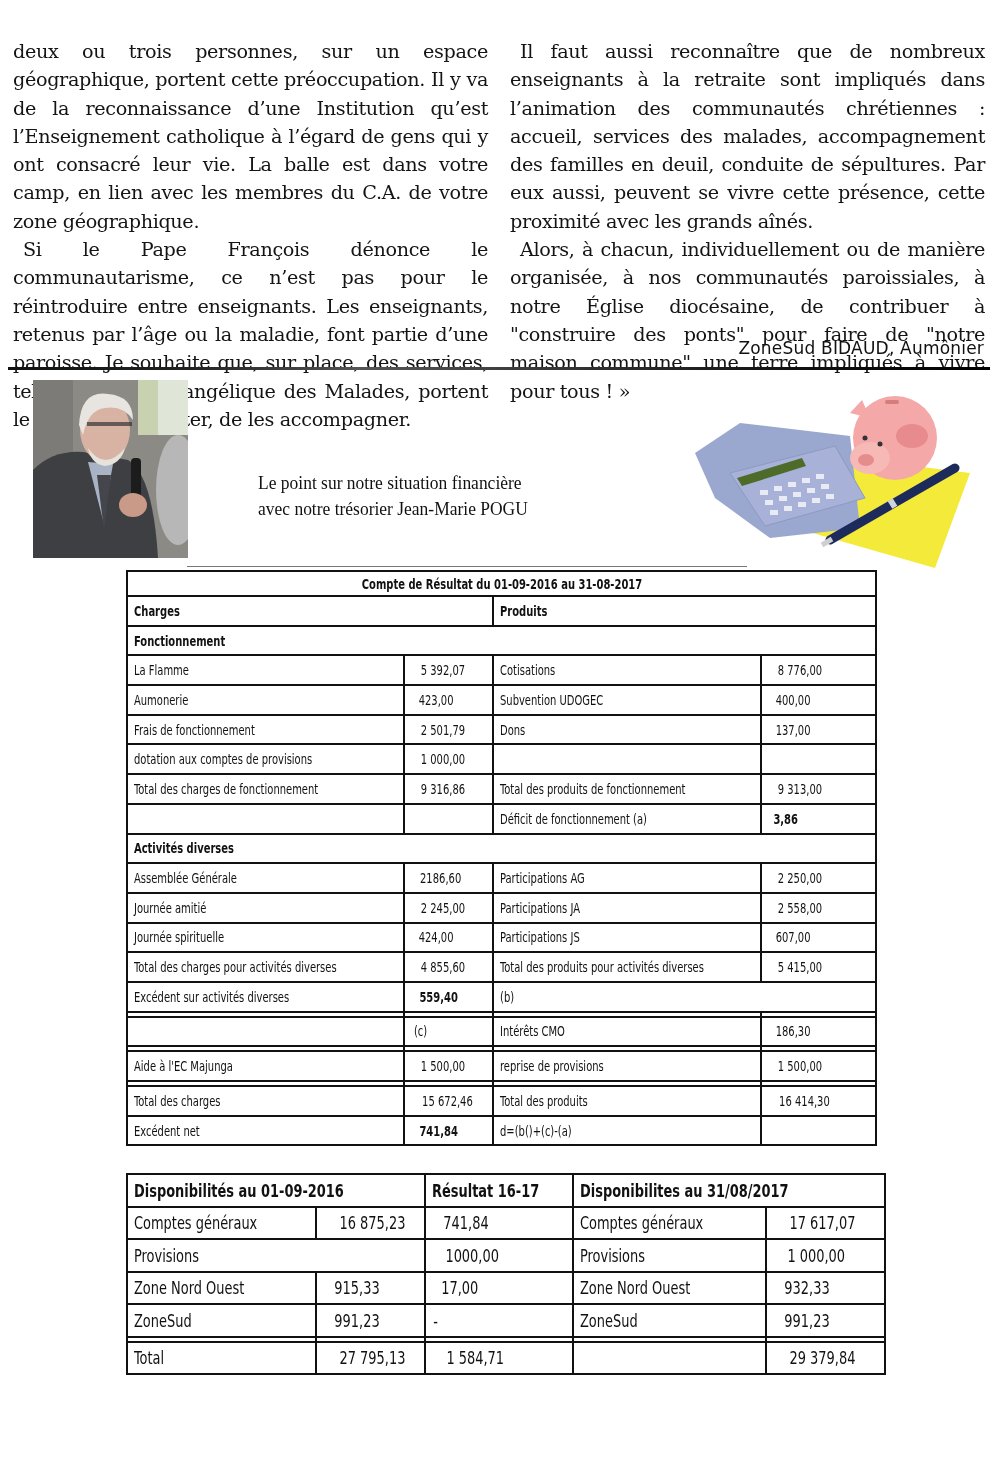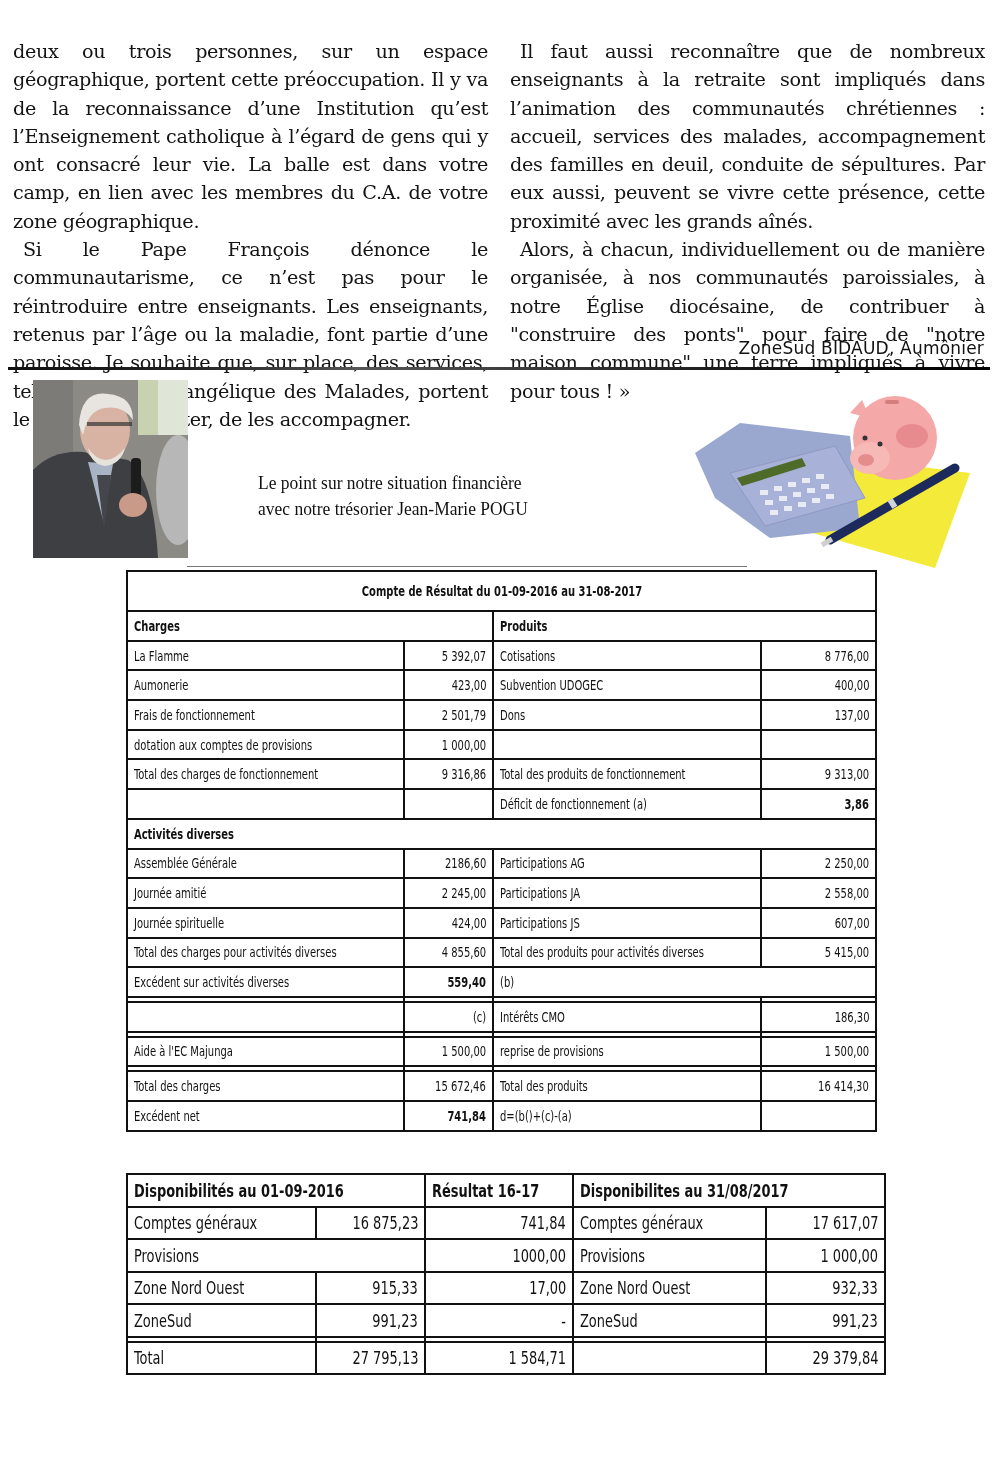--- a/index.html
+++ b/index.html
@@ -21,30 +21,30 @@
   .intro { position: absolute; left: 258px; top: 470px; font-family: "Liberation Serif", serif; font-size: 19px; line-height: 26px; color: #111; transform: scaleX(0.92); transform-origin: left top; }
 
   .clipart { position: absolute; left: 690px; top: 378px; width: 290px; height: 190px; }
   .clipart svg { width: 100%; height: 100%; display: block; }
 
   .subrule { position: absolute; left: 187px; top: 566px; width: 560px; height: 1px; background: #777; }
 
   
   .tbl { position: absolute; border-collapse: collapse; font-family: "DejaVu Sans Condensed", "DejaVu Sans", sans-serif; color: #111; }
   .tbl td { border: 2px solid #111; padding: 0 6px; white-space: nowrap; }
-  .tbl .num { text-align: right; }
+  .tbl .num { text-align: left; }
   .tbl .b { font-weight: bold; }
   .tbl .center { text-align: center; }
 
   #compte { left: 126px; top: 570px; width: 751px; font-size: 13.5px; }
   #compte td { height: 29.7px; transform-origin: left; }
   #compte td span { display: inline-block; transform: scaleX(0.82); transform-origin: left center; }
   #compte td.num span { transform-origin: right center; }
   #compte td.center span { transform-origin: center center; }
-  #compte tr.title td { height: 40px; }
+  #compte tr.title td { height: 25px; }
   #compte tr.sep td { height: 5px; padding: 0; border-top: 2px solid #111; border-bottom: 2px solid #111; }
   #compte col.c1 { width: 277px; }
   #compte col.c2 { width: 90px; }
   #compte col.c3 { width: 268px; }
   #compte col.c4 { width: 116px; }
 
   #dispo { left: 126px; top: 1173px; width: 760px; font-size: 18px; }
   #dispo td { height: 32.5px; }
   #dispo td span { display: inline-block; transform: scaleX(0.8); transform-origin: left center; }
   #dispo td.num span { transform-origin: right center; }
@@ -148,20 +148,23 @@
     </colgroup>
   <tbody>
       <tr class="title">
     <td colspan="4" class="center b"><span>Compte de Résultat du 01-09-2016 au 31-08-2017</span></td>
   </tr>
   <tr>
     <td colspan="2" class="b"><span>Charges</span></td>
     <td colspan="2" class="b"><span>Produits</span></td>
   </tr>
   <tr>
+    <td colspan="4" class="b"><span>Fonctionnement</span></td>
+  </tr>
+  <tr>
     <td><span>La Flamme</span></td>
     <td class="num"><span>5 392,07</span></td>
     <td><span>Cotisations</span></td>
     <td class="num"><span>8 776,00</span></td>
   </tr>
   <tr>
     <td><span>Aumonerie</span></td>
     <td class="num"><span>423,00</span></td>
     <td><span>Subvention UDOGEC</span></td>
     <td class="num"><span>400,00</span></td>

